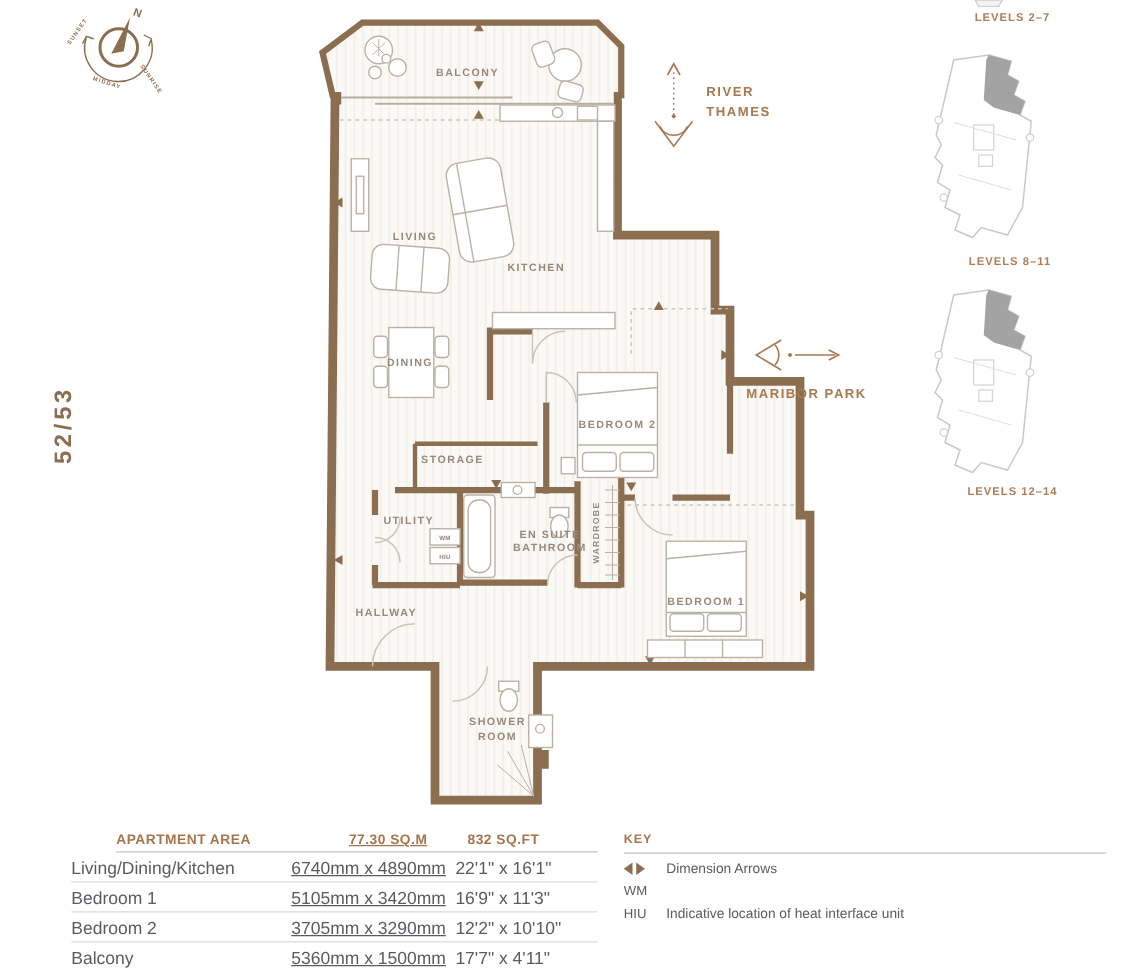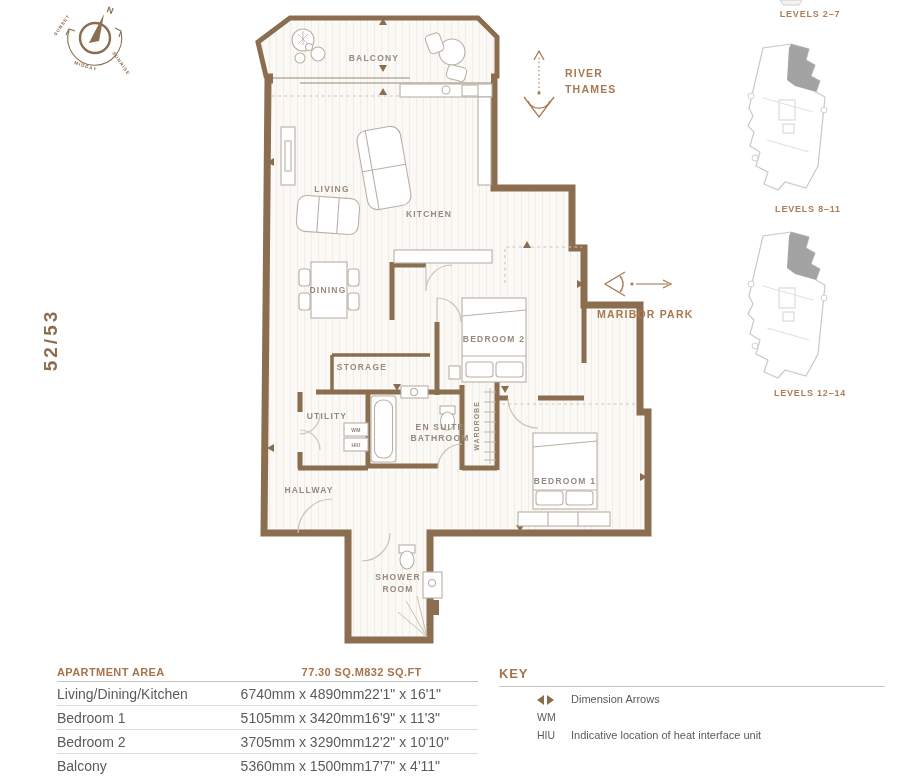--- a/index.html
+++ b/index.html
@@ -13,30 +13,30 @@
   .orient{font-size:10.5px;font-weight:bold;letter-spacing:1.2px;fill:#a8794f;}
   .lvl{font-size:9px;font-weight:bold;letter-spacing:.8px;fill:#ad7e58;text-anchor:middle;}
   .unit-t{font-size:19px;font-weight:bold;letter-spacing:3px;fill:#8b6d4f;text-anchor:middle;}
   .cmp{font-size:4.6px;font-weight:bold;letter-spacing:1px;fill:#8b6d4f;}
   .cmp-n{font-size:9px;font-weight:bold;fill:#8b6d4f;}
 
   
   .atable{position:absolute;left:57px;top:662px;width:421px;}
   .tr{display:flex;align-items:baseline;border-bottom:1px solid #dcdad6;padding:4px 0 3px 0;
       font-size:14px;color:#5a5b5e;}
-  .tr.th{color:#a8744c;font-weight:bold;font-size:11px;letter-spacing:.4px;border-bottom:1px solid #c6c4c0;}
+  .tr.th{color:#a8744c;font-weight:bold;font-size:11px;letter-spacing:.4px;border-bottom:1px solid #c6c4c0;margin-left:36px;}
   .c1{flex:0 0 40%;text-align:left;}
-  .c2{flex:0 0 33%;text-align:right;}
+  .c2{flex:0 0 33%;text-align:center;text-decoration:underline;}
   .c3{flex:1;}
 
   
   .key{position:absolute;left:499px;top:662px;width:386px;}
-  .key-title{color:#a8744c;font-weight:bold;font-size:13px;letter-spacing:.8px;padding:4px 0 5px 0;
+  .key-title{color:#a8744c;font-weight:bold;font-size:10px;letter-spacing:.8px;padding:4px 0 5px 0;
              border-bottom:1px solid #c6c4c0;}
-  .key-row{display:flex;align-items:flex-start;font-size:11px;color:#5a5b5e;margin-top:6px;margin-left:38px;}
+  .key-row{display:flex;align-items:flex-start;font-size:11px;color:#5a5b5e;margin-top:6px;}
   .key-sym{flex:0 0 34px;color:#5a5b5e;font-size:10.5px;}
   .tri{display:inline-block;width:0;height:0;border-top:5px solid transparent;border-bottom:5px solid transparent;vertical-align:middle;}
   .tri-l{border-right:7px solid #8b6d4f;margin-right:3px;}
   .tri-r{border-left:7px solid #8b6d4f;}
   .dashsym{display:inline-block;width:22px;border-top:2px dashed #3c3c3c;vertical-align:middle;}
 </style>
 </head>
 <body>
 
 <div id="stage">

